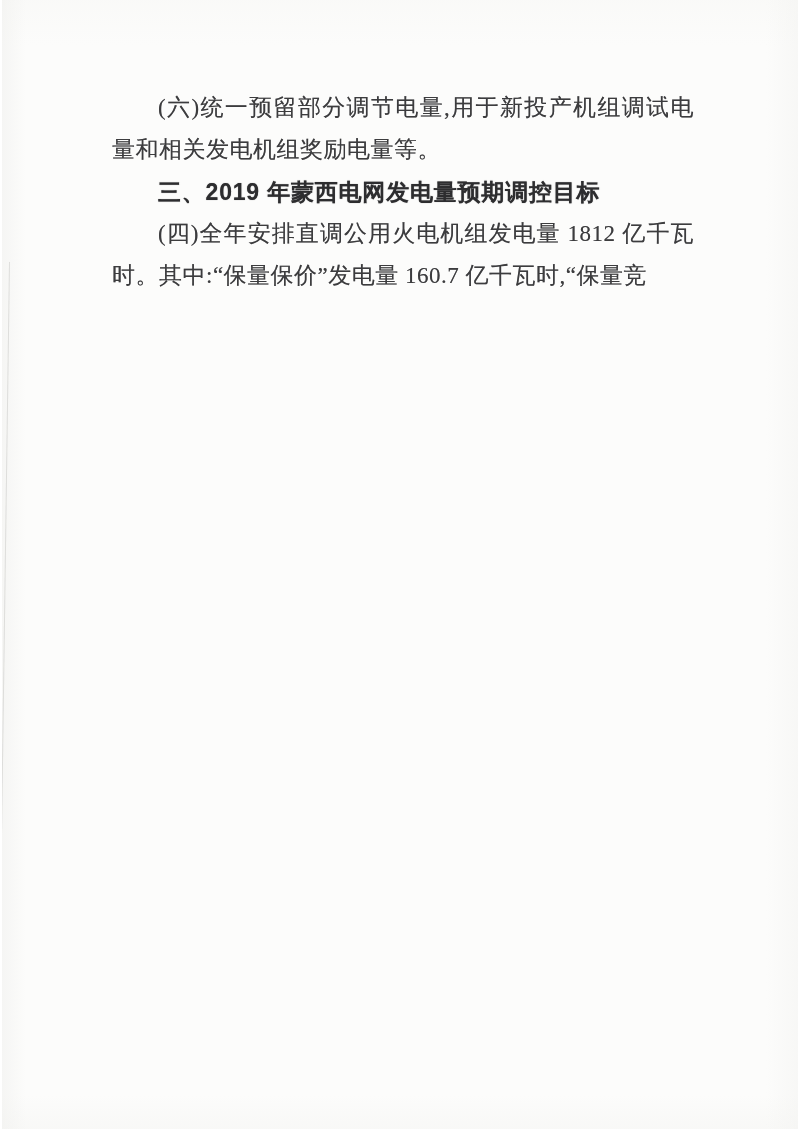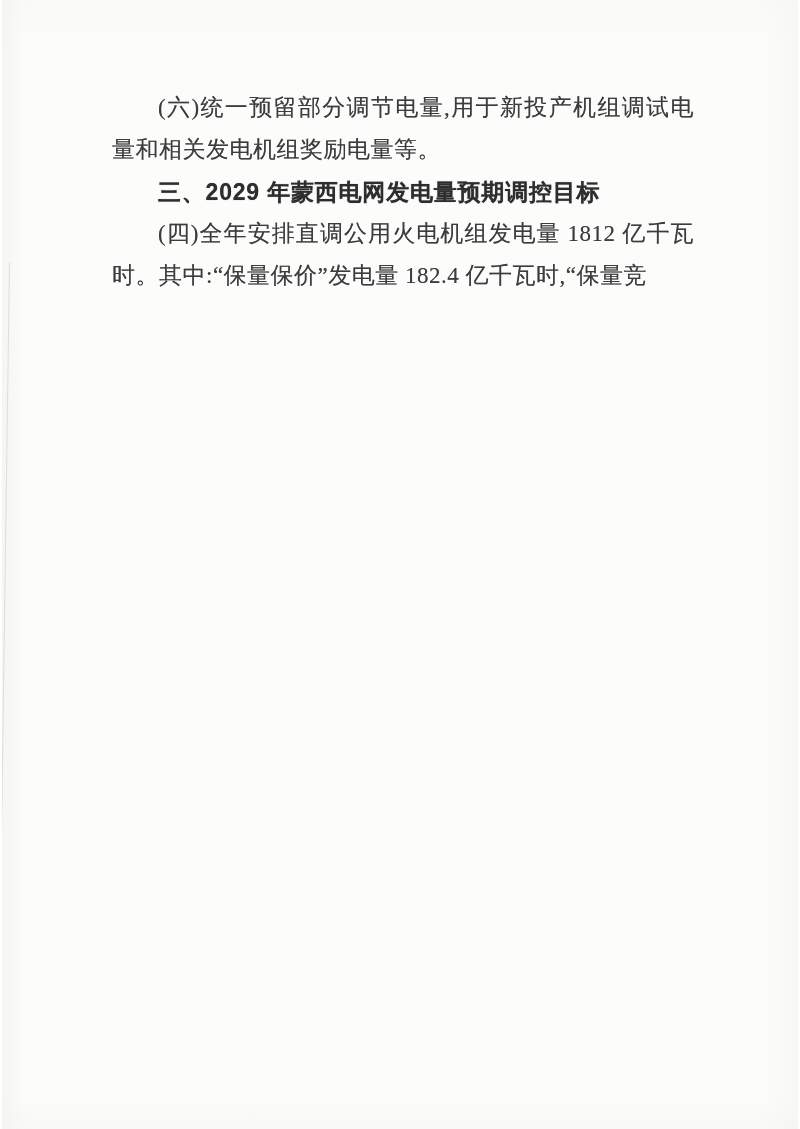--- a/index.html
+++ b/index.html
@@ -55,16 +55,16 @@
     text-shadow: 0 0 0.8px rgba(45, 45, 47, 0.7);
   }
 </style>
 </head>
 <body>
 
 <div class="page">
   <div class="scan-artifact"></div>
   <div class="doc-text">
     <p>(六)统一预留部分调节电量,用于新投产机组调试电量和相关发电机组奖励电量等。</p>
-    <p class="heading">三、2029 年蒙西电网发电量预期调控目标</p>
-    <p>(四)全年安排直调公用火电机组发电量 1812 亿千瓦时。其中:“保量保价”发电量 182.4 亿千瓦时,“保量竞</p>
+    <p class="heading">三、2019 年蒙西电网发电量预期调控目标</p>
+    <p>(四)全年安排直调公用火电机组发电量 1812 亿千瓦时。其中:“保量保价”发电量 160.7 亿千瓦时,“保量竞</p>
   </div>
 </div>
 
 </body></html>

